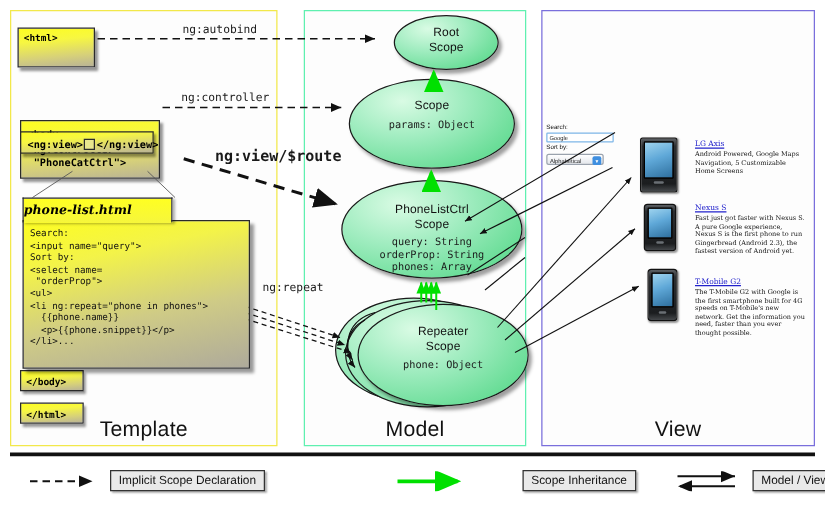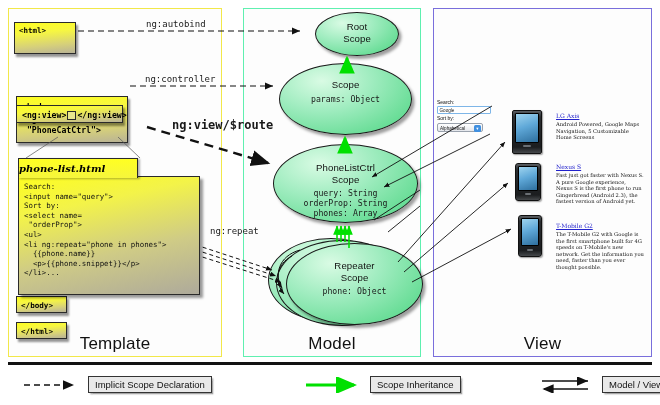--- a/index.html
+++ b/index.html
@@ -155,21 +155,21 @@
   
   #legend{position:absolute;left:8px;top:362px;width:644px;height:40px;}
   #legend-rule{position:absolute;left:0;top:0;width:644px;height:2.5px;background:#111;}
   .lg-item{position:absolute;top:14px;display:flex;align-items:center;}
   .lg-box{
     border:1.2px solid #333;background:#e9e9e9;
     box-shadow:1.5px 1.5px 1.5px rgba(0,0,0,.35);
     font-size:9.5px;color:#111;padding:2px 6px;white-space:nowrap;
   }
   #lg-implicit{left:14px;}
-  #lg-inherit{left:296px;}
+  #lg-inherit{left:308px;gap:36px;}
   #lg-binding{left:528px;}
   .lg-art{width:60px;height:16px;margin-right:6px;}
 
   svg.overlay{position:absolute;left:0;top:0;width:660px;height:405px;pointer-events:none;}
 </style>
 </head>
 <body>
 
 <div id="stage">
 

